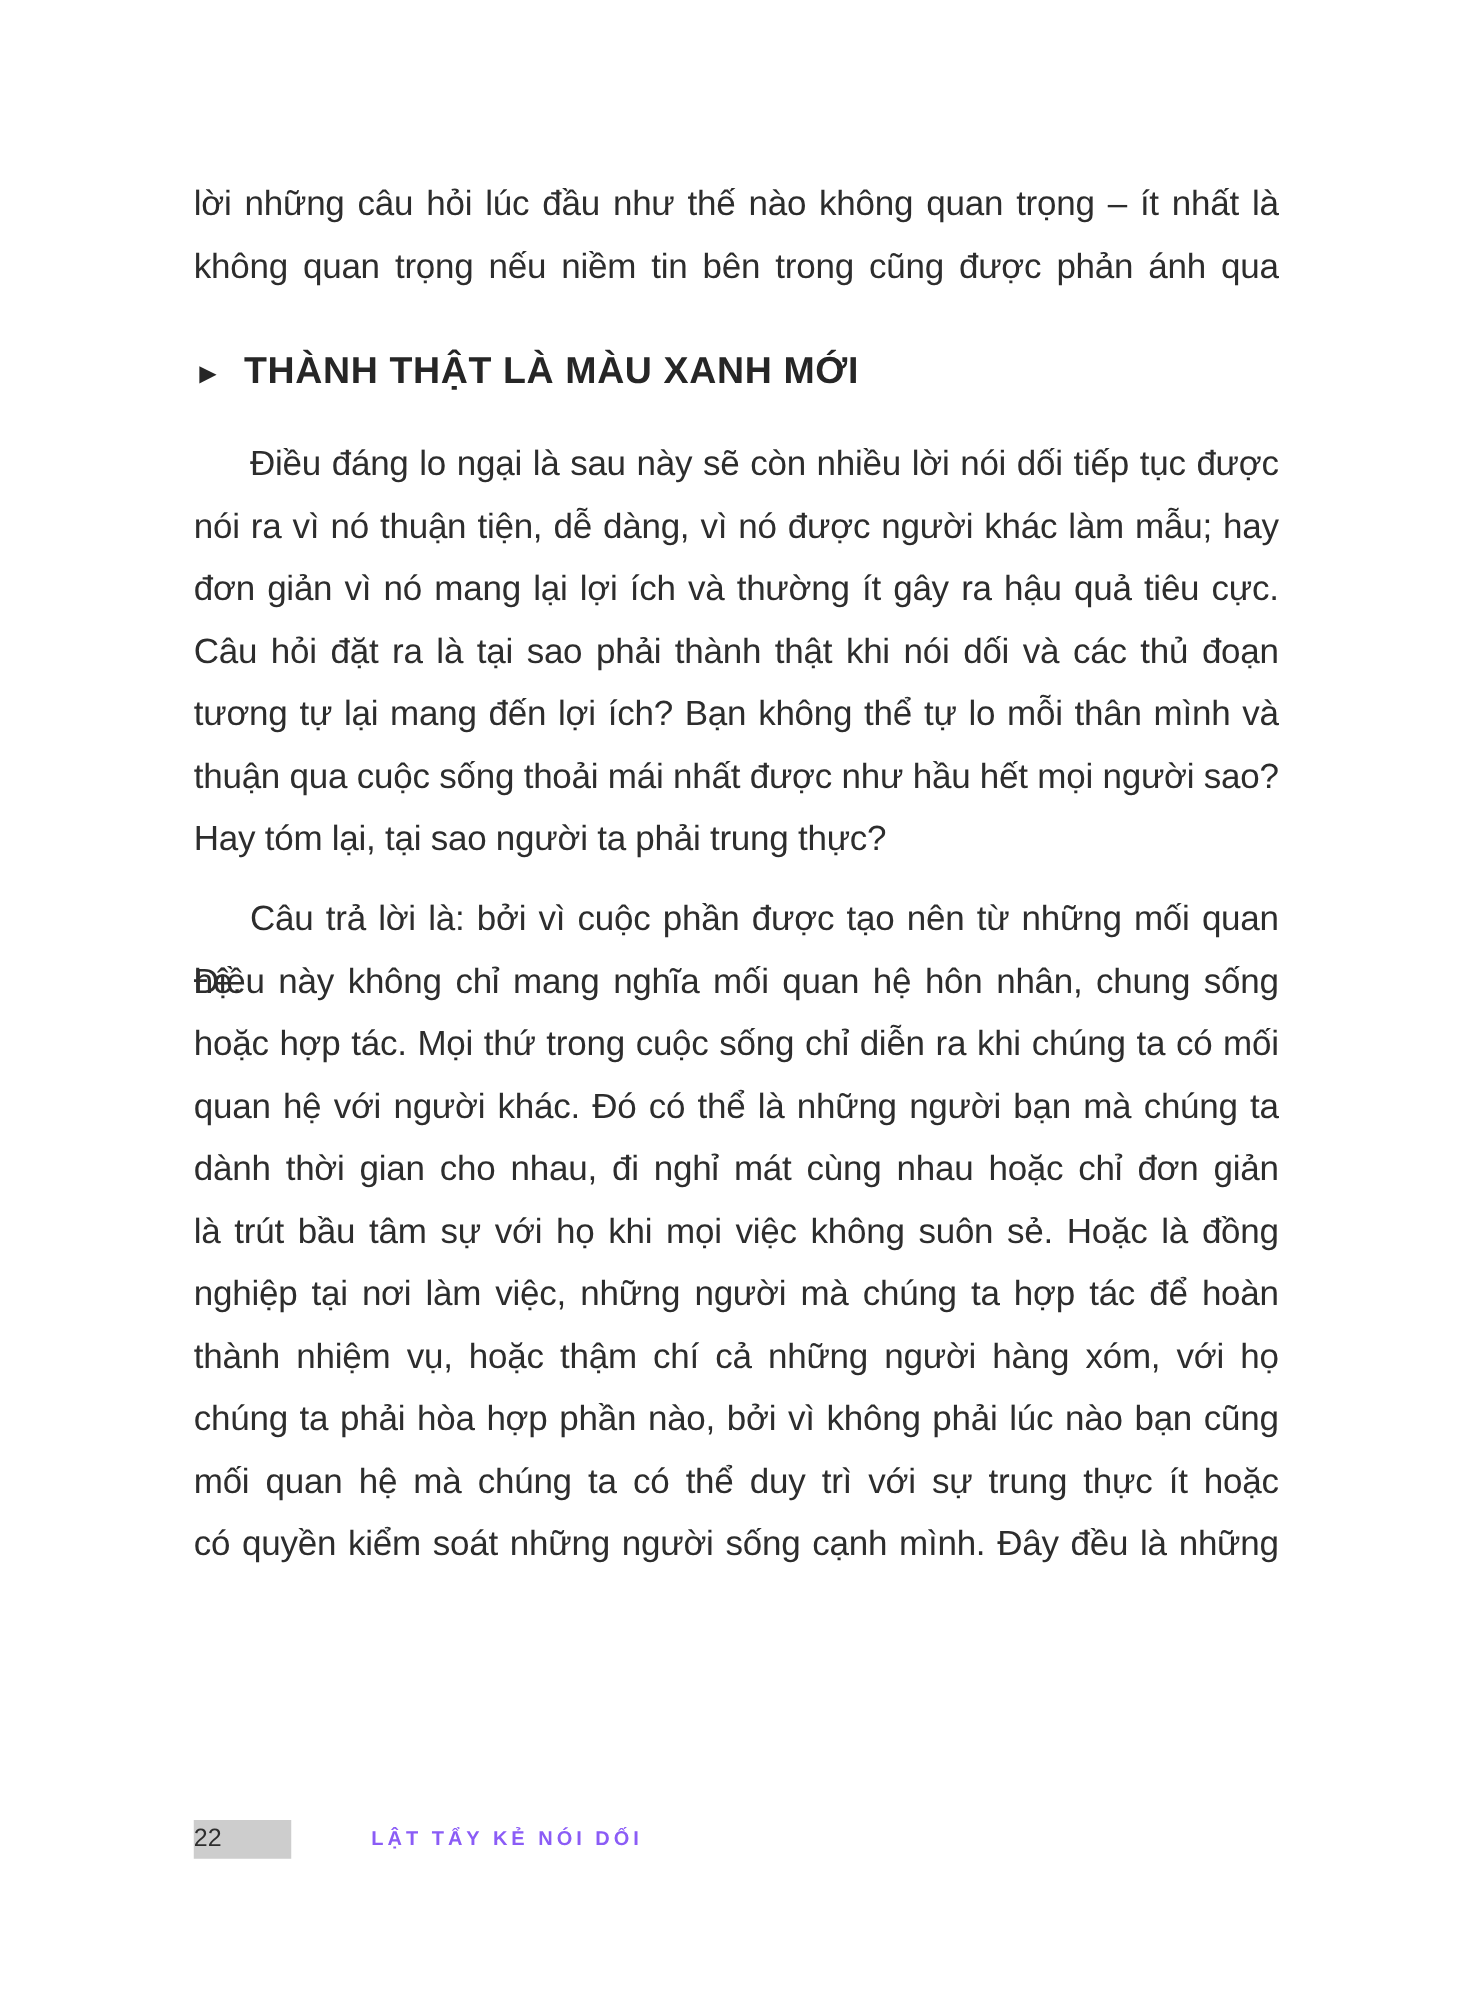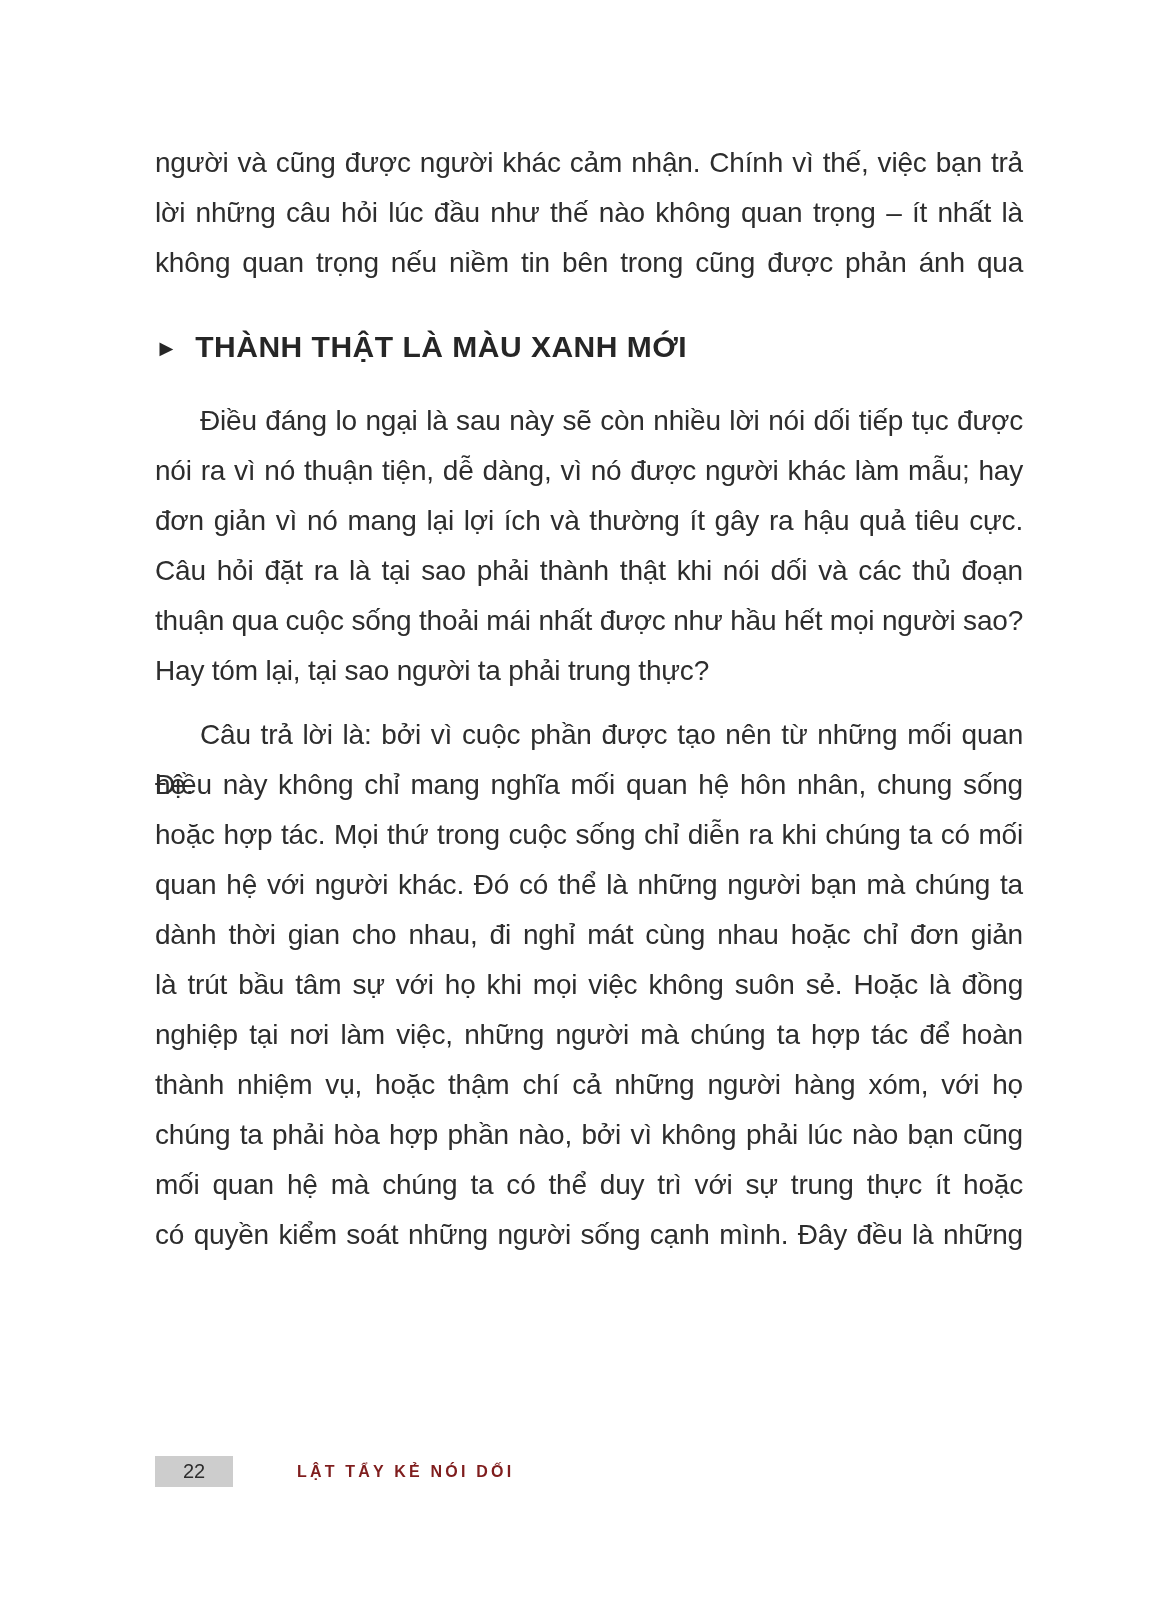--- a/index.html
+++ b/index.html
@@ -61,52 +61,52 @@
     top: 1456px;
     display: flex;
     align-items: center;
   }
   .page-num-box {
     width: 78px;
     height: 31px;
     background: #cdcdcd;
     display: flex;
     align-items: center;
-    justify-content: center;
+    justify-content: flex-start;
     font-size: 20px;
     color: #2d2d2d;
   }
   .running-title {
     margin-left: 64px;
     font-size: 16px;
     font-weight: 700;
     letter-spacing: 3.2px;
-    color: #7f1d1d;
+    color: #8b5cf6;
     text-transform: uppercase;
   }
 </style>
 </head>
 <body>
 
 <div class="page">
   <div class="content" id="text-root">
       <div class="paragraph">
-        <div class="line justify">người và cũng được người khác cảm nhận. Chính vì thế, việc bạn trả</div>
         <div class="line justify">lời những câu hỏi lúc đầu như thế nào không quan trọng – ít nhất là</div>
         <div class="line justify">không quan trọng nếu niềm tin bên trong cũng được phản ánh qua</div>
       </div>
       <div class="heading">
         <span class="marker">►</span>
         <span>THÀNH THẬT LÀ MÀU XANH MỚI</span>
       </div>
       <div class="paragraph">
         <div class="line justify indent">Điều đáng lo ngại là sau này sẽ còn nhiều lời nói dối tiếp tục được</div>
         <div class="line justify">nói ra vì nó thuận tiện, dễ dàng, vì nó được người khác làm mẫu; hay</div>
         <div class="line justify">đơn giản vì nó mang lại lợi ích và thường ít gây ra hậu quả tiêu cực.</div>
         <div class="line justify">Câu hỏi đặt ra là tại sao phải thành thật khi nói dối và các thủ đoạn</div>
+        <div class="line justify">tương tự lại mang đến lợi ích? Bạn không thể tự lo mỗi thân mình và</div>
         <div class="line justify">thuận qua cuộc sống thoải mái nhất được như hầu hết mọi người sao?</div>
         <div class="line">Hay tóm lại, tại sao người ta phải trung thực?</div>
       </div>
       <div class="paragraph">
         <div class="line justify indent">Câu trả lời là: bởi vì cuộc phần được tạo nên từ những mối quan hệ.</div>
         <div class="line justify">Điều này không chỉ mang nghĩa mối quan hệ hôn nhân, chung sống</div>
         <div class="line justify">hoặc hợp tác. Mọi thứ trong cuộc sống chỉ diễn ra khi chúng ta có mối</div>
         <div class="line justify">quan hệ với người khác. Đó có thể là những người bạn mà chúng ta</div>
         <div class="line justify">dành thời gian cho nhau, đi nghỉ mát cùng nhau hoặc chỉ đơn giản</div>
         <div class="line justify">là trút bầu tâm sự với họ khi mọi việc không suôn sẻ. Hoặc là đồng</div>

